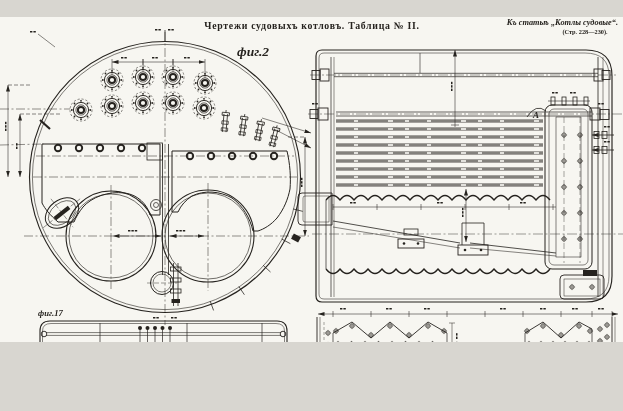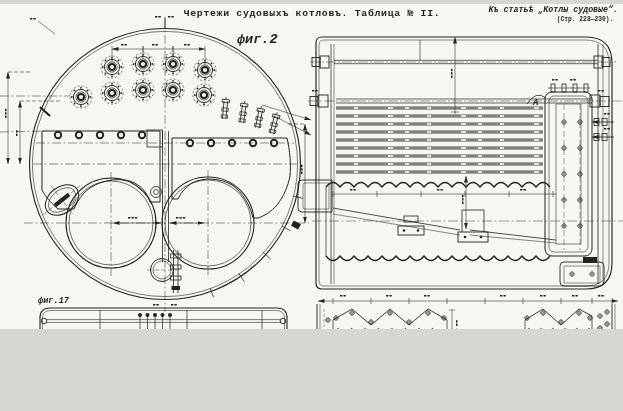--- a/index.html
+++ b/index.html
@@ -1,19 +1,19 @@
 <!DOCTYPE html>
 <html><head>
 <meta charset="utf-8">
 <style>
   html,body{margin:0;padding:0;background:#d8d6d0;}
   .sheet{
-    position:relative;width:623px;height:325px;margin:4px auto;
+    position:relative;width:623px;height:325px;margin:17px auto;
     background:#f7f6f1;overflow:hidden;
-    font-family:Liberation Mono, monospace;
+    font-family:Liberation Serif, serif;
   }
   svg{position:absolute;left:0;top:0;}
   .dw, .dw * { stroke:#26231f; fill:none; stroke-linecap:butt; }
   .ink, .ink * { fill:#26231f !important; stroke:none !important; }
   text{ fill:#26231f; stroke:none; }
   .t-title{ font-size:9.8px; font-weight:bold; letter-spacing:0.7px; }
   .t-ref{ font-size:8.3px; font-weight:bold; font-style:italic; }
   .t-pages{ font-size:6.3px; font-weight:bold; }
   .t-fig2{ font-size:13.5px; font-weight:bold; font-style:italic; }
   .t-fig17{ font-size:8.6px; font-weight:bold; font-style:italic; }

